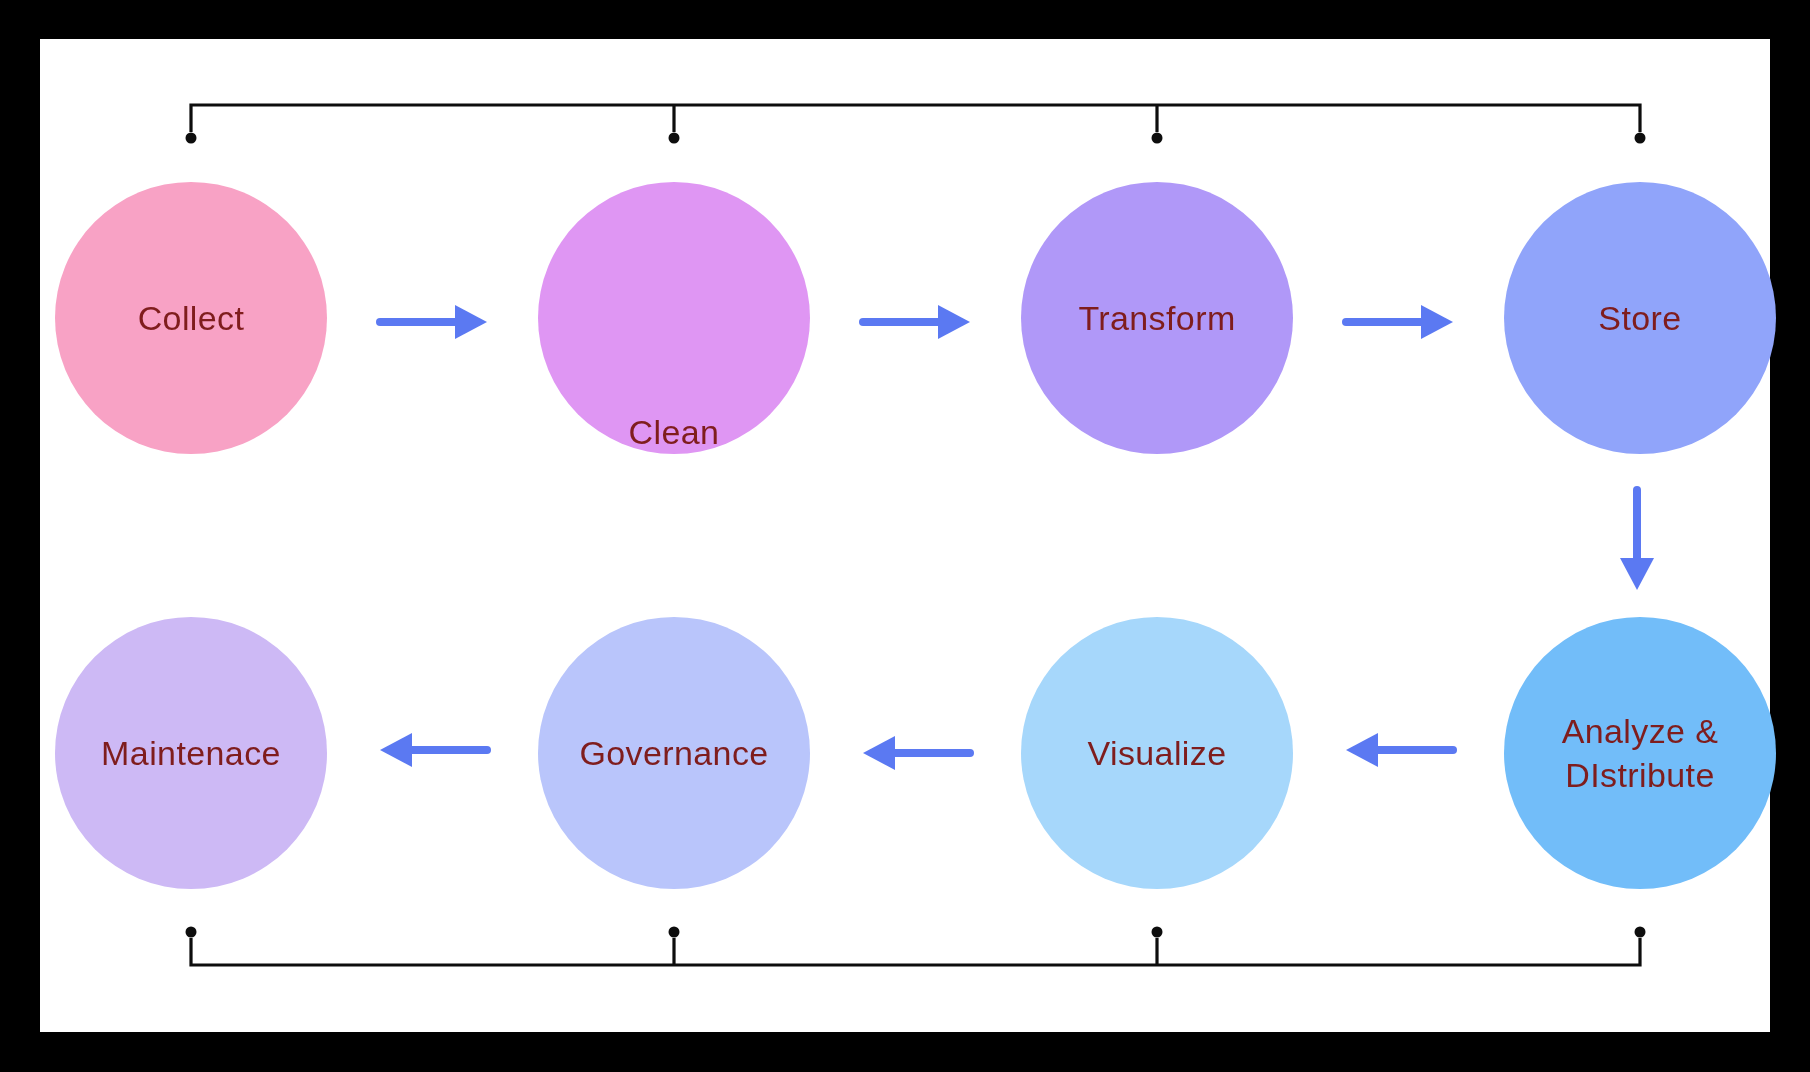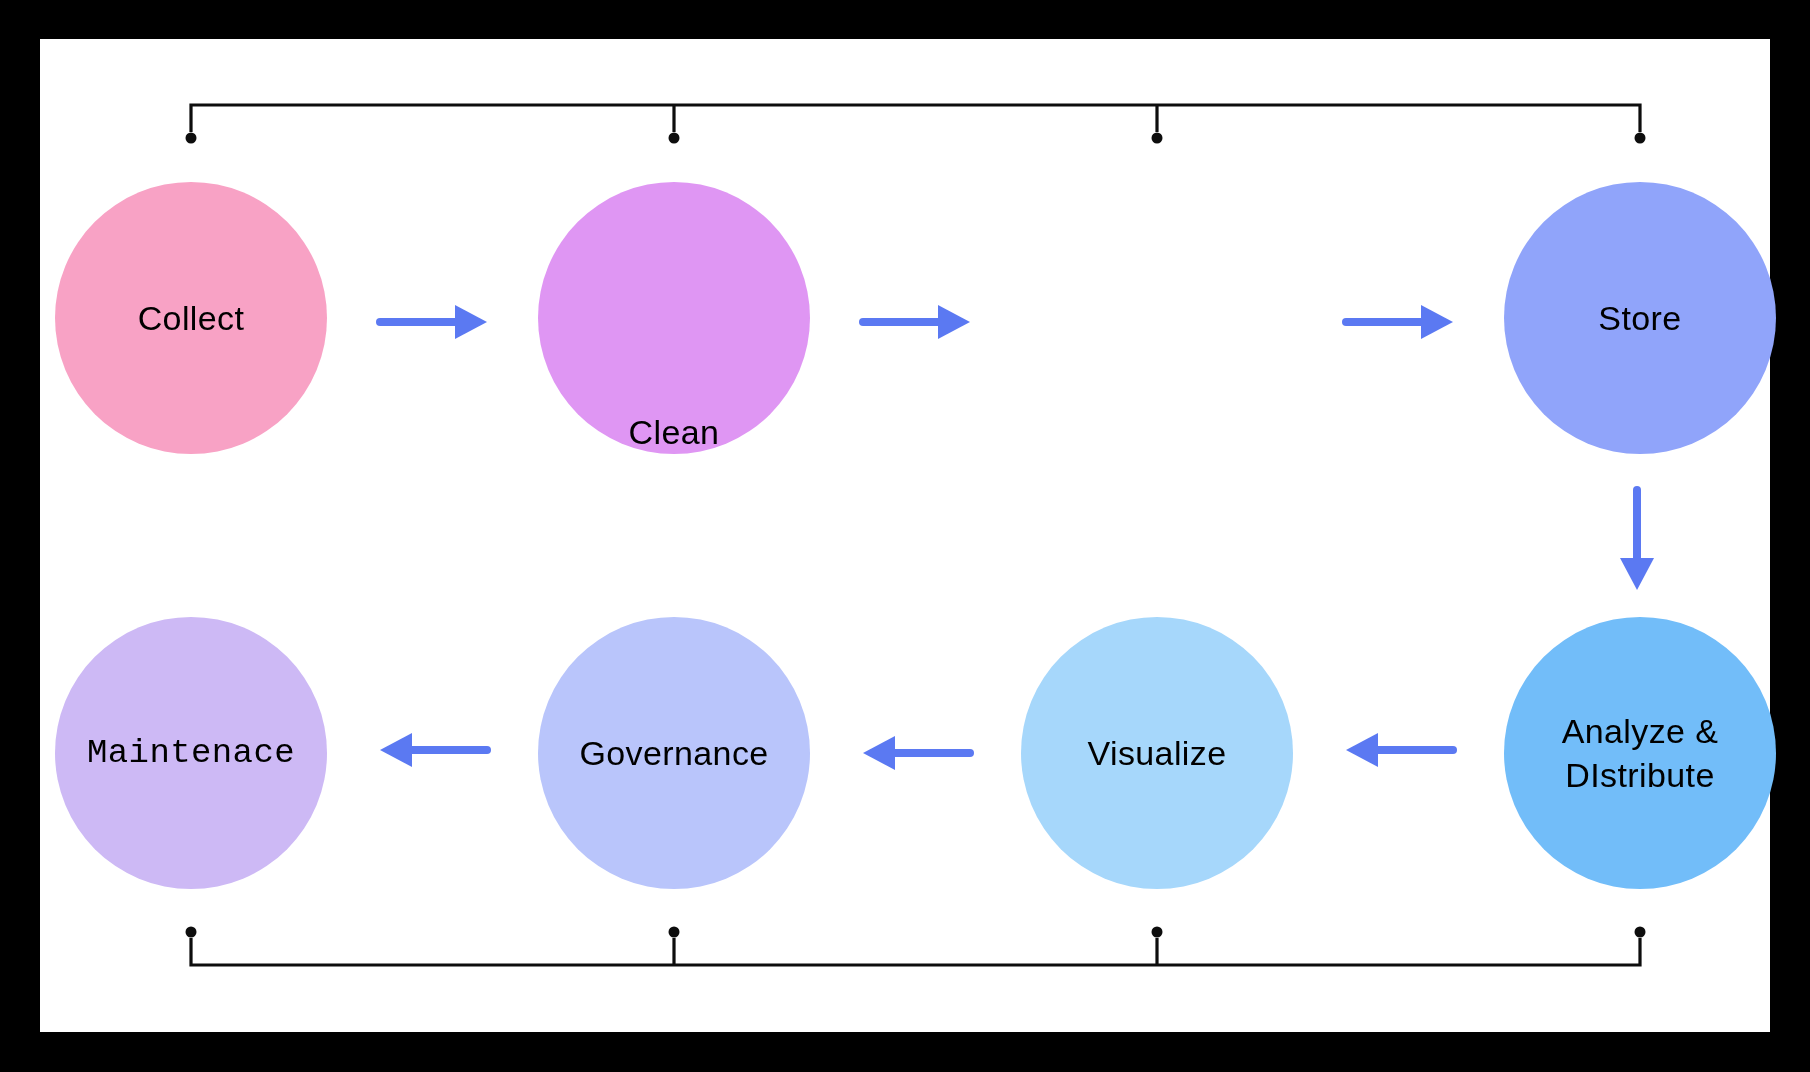--- a/index.html
+++ b/index.html
@@ -35,49 +35,52 @@
     height: 272px;
     border-radius: 50%;
     display: flex;
     align-items: center;
     justify-content: center;
     text-align: center;
   }
   .node-label {
     font-size: 34px;
     font-weight: 500;
-    color: #000000;
+    color: #7f1d1d;
     letter-spacing: 0.4px;
     line-height: 1.3;
   }
   
   .n-collect     { left: 55px;   top: 182px; }
   .n-clean       { left: 538px;  top: 182px; }
   .n-transform   { left: 1021px; top: 182px; }
   .n-store       { left: 1504px; top: 182px; }
   
   .n-analyze     { left: 1504px; top: 617px; }
   .n-distribute  { left: 1021px; top: 617px; }
   .n-governance  { left: 538px;  top: 617px; }
-  .n-maintenance { left: 55px;   top: 617px; font-family: Liberation Mono, monospace; }
+  .n-maintenance { left: 55px;   top: 617px; }
 </style>
 </head>
 <body>
 
 <div class="frame">
   <div class="canvas"></div>
 
   <div class="node n-collect" style="background-color: rgb(248, 162, 197);">
     <span class="node-label">Collect</span>
   </div>
 
   <div class="node n-clean" style="background-color: rgb(223, 150, 243); align-items: flex-end;">
     <span class="node-label">Clean</span>
   </div>
 
+  <div class="node n-transform" style="background-color: rgb(176, 152, 248);">
+    <span class="node-label">Transform</span>
+  </div>
 
   <div class="node n-store" style="background-color: rgb(144, 164, 250); text-align: center;">
     <span class="node-label">Store</span>
   </div>
 
   <div class="node n-analyze" style="background-color: rgb(114, 189, 249);">
     <span class="node-label">
       <span>Analyze &amp;</span><br>
       <span>DIstribute</span>
     </span>

